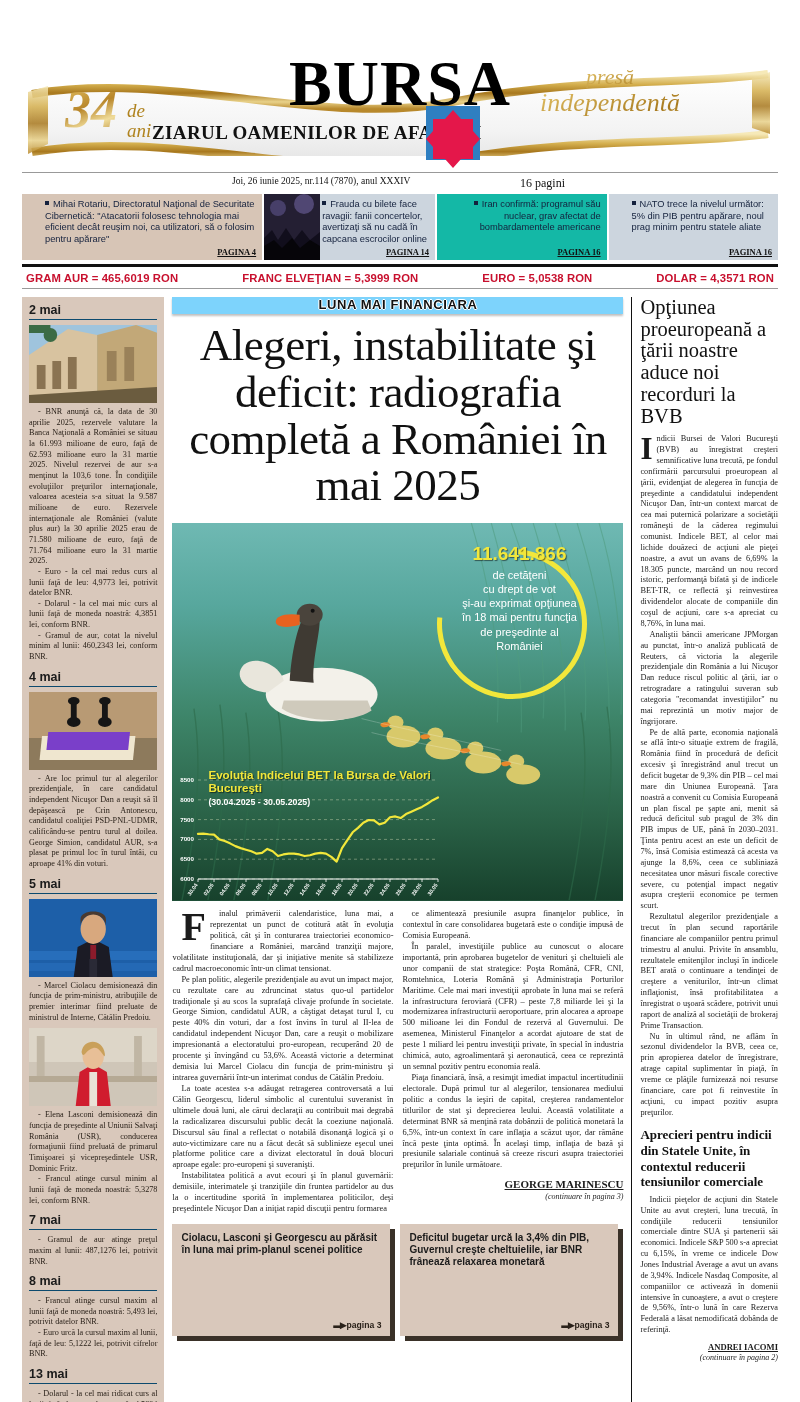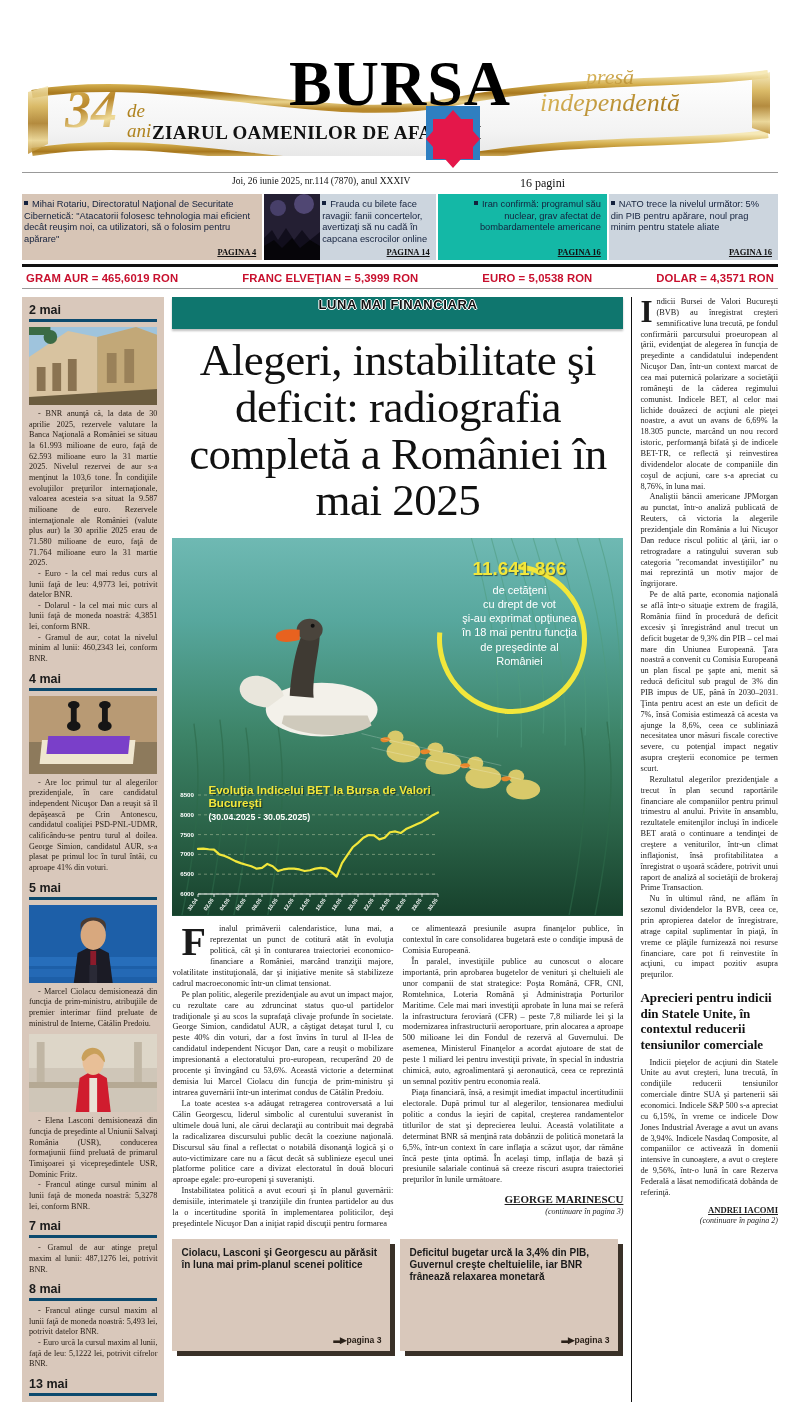--- a/index.html
+++ b/index.html
@@ -42,21 +42,21 @@
                -webkit-background-clip:text; background-clip:text; color:transparent; }
 
   .issue-line { position:relative; margin:2px 22px 0 22px; height:18px;
                 border-top:1px solid #999; padding-top:3px; }
   .issue-date { position:absolute; left:210px; top:3px; font-size:9.5px; color:#111;
                 font-family:"Liberation Serif", serif; }
   .issue-pages { position:absolute; left:498px; top:3px; font-size:12px; color:#111; }
 
   
   .teasers { display:flex; margin:4px 22px 0 22px; height:66px; gap:2px; }
-  .teaser { position:relative; display:flex; align-items:flex-start; padding:5px 6px 2px 2px; }
+  .teaser { position:relative; display:flex; align-items:flex-start; padding:5px 6px 2px 23px; }
   .t1 { background:#d7c5b6; width:250px; }
   .t2 { background:#ccd5de; width:176px; padding-left:58px; }
   .t2 .tphoto { position:absolute; left:0; top:0; width:56px; height:66px;
                 background:linear-gradient(180deg,#1a1a2e,#3a3548 45%,#201c2c 100%); overflow:hidden; }
   .t3 { background:#14b8a6; width:176px;text-align:right; }
   .t4 { background:#ccd5de; width:176px; }
   .teaser .txt { font-family:"Liberation Sans", sans-serif; font-size:9.3px; line-height:1.25;
                  color:#14213d; }
   .teaser .bullet { display:inline-block; width:4px; height:4px; background:#14213d;
                     margin-right:4px; vertical-align:2px; }
@@ -71,29 +71,29 @@
 
   
   .grid { display:flex; margin:8px 22px 0 22px; gap:8px; }
   .col-left { width:146px; }
   .col-mid { width:452px; }
   .col-right { width:150px; }
 
   
   .chrono { background:#d9c8bb; padding:6px 7px 10px 7px; }
   .chrono h3 { font-family:"Liberation Sans", sans-serif; font-size:12.5px; font-weight:700;
-               color:#1b1b1b; padding-bottom:2px; border-bottom:3px solid #0c4a6e;
+               color:#1b1b1b; padding-bottom:2px; border-bottom:1px solid #0c4a6e;
                margin-bottom:5px; }
   .chrono h3.later { margin-top:7px; }
   .chrono .ph { width:100%; height:78px; margin-bottom:4px; overflow:hidden; position:relative; }
   .chrono p { font-family:"Liberation Serif", serif; font-size:8.2px; line-height:1.3;
               text-align:justify; color:#2a2119; text-indent:9px; }
 
   
-  .blueband { background:#0f766e; height:32px; margin-bottom:6px; position:relative;
+  .blueband { background:#7dd3fc; height:17px; margin-bottom:6px; position:relative;
               box-shadow:0 2px 2px rgba(0,0,0,.25); }
   .blueband span { position:absolute; left:0; right:0; top:0px; text-align:center;
     font-family:"Liberation Sans", sans-serif; font-weight:700; font-size:13px;
     color:#111; letter-spacing:.6px;
     text-shadow: -1px 0 #fff, 0 -1px #fff, 1px 0 #fff, 0 1px #fff; }
 
   h1.headline { font-family:"Liberation Serif", serif; font-weight:400; font-size:45px;
                 line-height:1.04; text-align:center; color:#111; margin:8px 0 14px 0;
                 letter-spacing:-.5px; }
 
@@ -500,20 +500,21 @@
         <div class="promo">
           <h4>Deficitul bugetar urcă la 3,4% din PIB, Guvernul creşte cheltuielile, iar BNR frânează relaxarea monetară</h4>
           <div class="goto">
             <span class="arr">▬▶</span><span>pagina 3</span>
           </div>
         </div>
       </div>
     </div>
 
     <div class="col-right">
+      <h2 class="rtitle">Opţiunea proeuropeană a ţării noastre aduce noi recorduri la BVB</h2>
       <p class="firstp"><span class="dc">I</span><span>ndicii Bursei de Valori Bucureşti (BVB) au înregistrat creşteri semnificative luna trecută, pe fondul confirmării parcursului proeuropean al ţării, evidenţiat de alegerea în funcţia de preşedinte a candidatului independent Nicuşor Dan, într-un context marcat de cea mai puternică polarizare a societăţii româneşti de la căderea regimului comunist. Indicele BET, al celor mai lichide douăzeci de acţiuni ale pieţei noastre, a avut un avans de 6,69% la 18.305 puncte, marcând un nou record istoric, performanţă bifată şi de indicele BET-TR, ce reflectă şi reinvestirea dividendelor alocate de companiile din coşul de acţiuni, care s-a apreciat cu 8,76%, în luna mai.</span></p>
       <p>Analiştii băncii americane JPMorgan au punctat, într-o analiză publicată de Reuters, că victoria la alegerile prezidenţiale din România a lui Nicuşor Dan reduce riscul politic al ţării, iar o retrogradare a ratingului suveran sub categoria "recomandat investiţiilor" nu mai reprezintă un motiv major de îngrijorare.</p>
       <p>Pe de altă parte, economia naţională se află într-o situaţie extrem de fragilă, România fiind în procedură de deficit excesiv şi înregistrând anul trecut un deficit bugetar de 9,3% din PIB – cel mai mare din Uniunea Europeană. Ţara noastră a convenit cu Comisia Europeană un plan fiscal pe şapte ani, menit să reducă deficitul sub pragul de 3% din PIB impus de UE, până în 2030–2031. Ţinta pentru acest an este un deficit de 7%, însă Comisia estimează că acesta va ajunge la 8,6%, ceea ce subliniază necesitatea unor măsuri fiscale corective severe, cu potenţial impact negativ asupra creşterii economice pe termen scurt.</p>
       <p>Rezultatul alegerilor prezidenţiale a trecut în plan secund raportările financiare ale companiilor pentru primul trimestru al anului. Privite în ansamblu, rezultatele emitenţilor incluşi în indicele BET arată o continuare a tendinţei de creştere a veniturilor, într-un climat inflaţionist, însă profitabilitatea a înregistrat o uşoară scădere, potrivit unui raport de analiză al societăţii de brokeraj Prime Transaction.</p>
       <p>Nu în ultimul rând, ne aflăm în sezonul dividendelor la BVB, ceea ce, prin apropierea datelor de înregistrare, atrage capital suplimentar în piaţă, în vreme ce plăţile furnizează noi resurse financiare, care pot fi reinvestite în acţiuni, cu impact pozitiv asupra preţurilor.</p>
       <h3 class="rsub">Aprecieri pentru indicii din Statele Unite, în contextul reducerii tensiunilor comerciale</h3>
       <p>Indicii pieţelor de acţiuni din Statele Unite au avut creşteri, luna trecută, în condiţiile reducerii tensiunilor comerciale dintre SUA şi partenerii săi economici. Indicele S&amp;P 500 s-a apreciat cu 6,15%, în vreme ce indicele Dow Jones Industrial Average a avut un avans de 3,94%. Indicele Nasdaq Composite, al companiilor ce activează în domenii intensive în cunoaştere, a avut o creştere de 9,56%, într-o lună în care Rezerva Federală a lăsat nemodificată dobânda de referinţă.</p>
       <p class="sig">ANDREI IACOMI</p>
       <p class="cont">(continuare în pagina 2)</p>
     </div>

